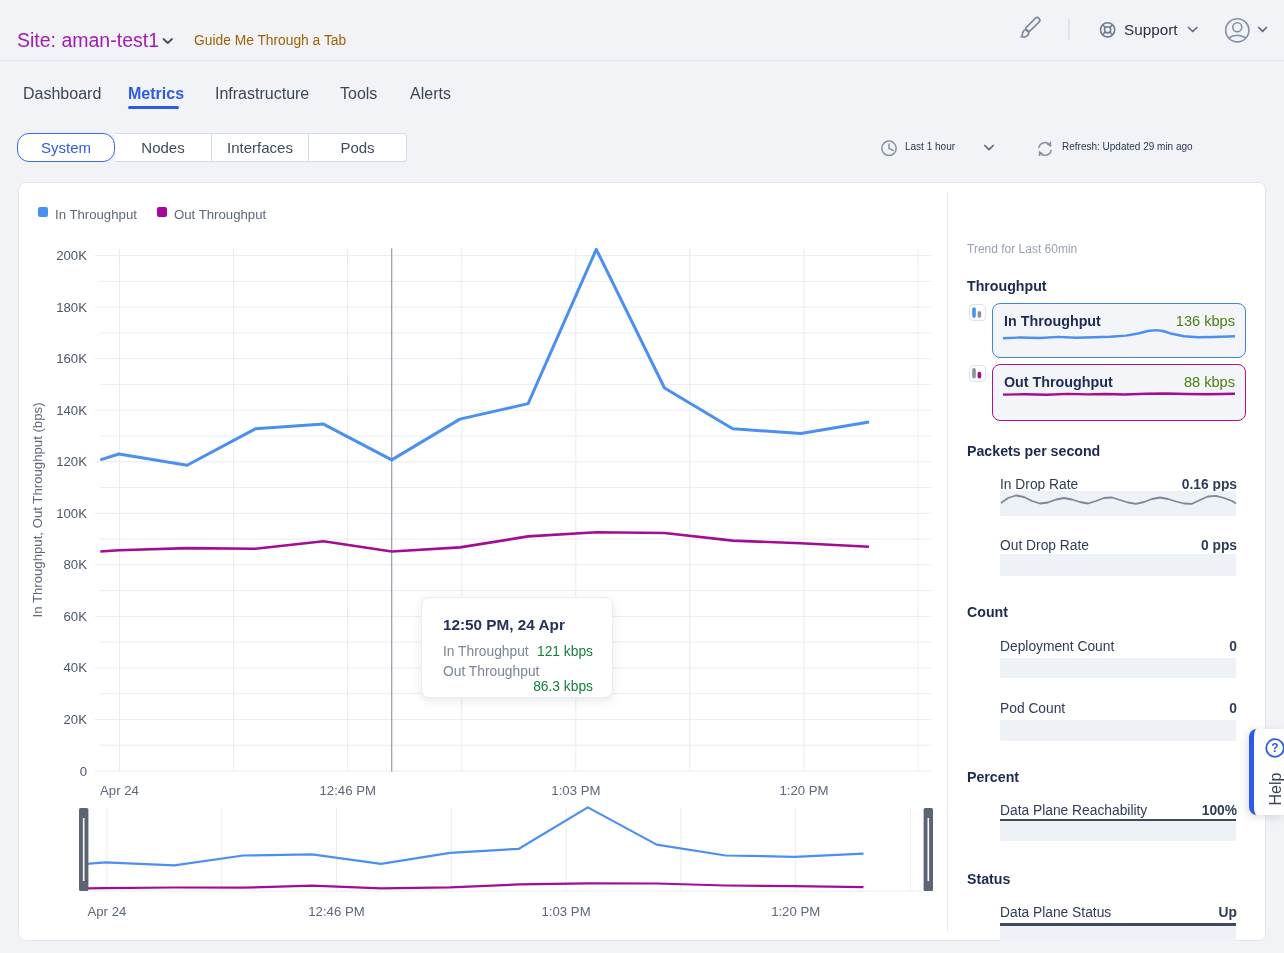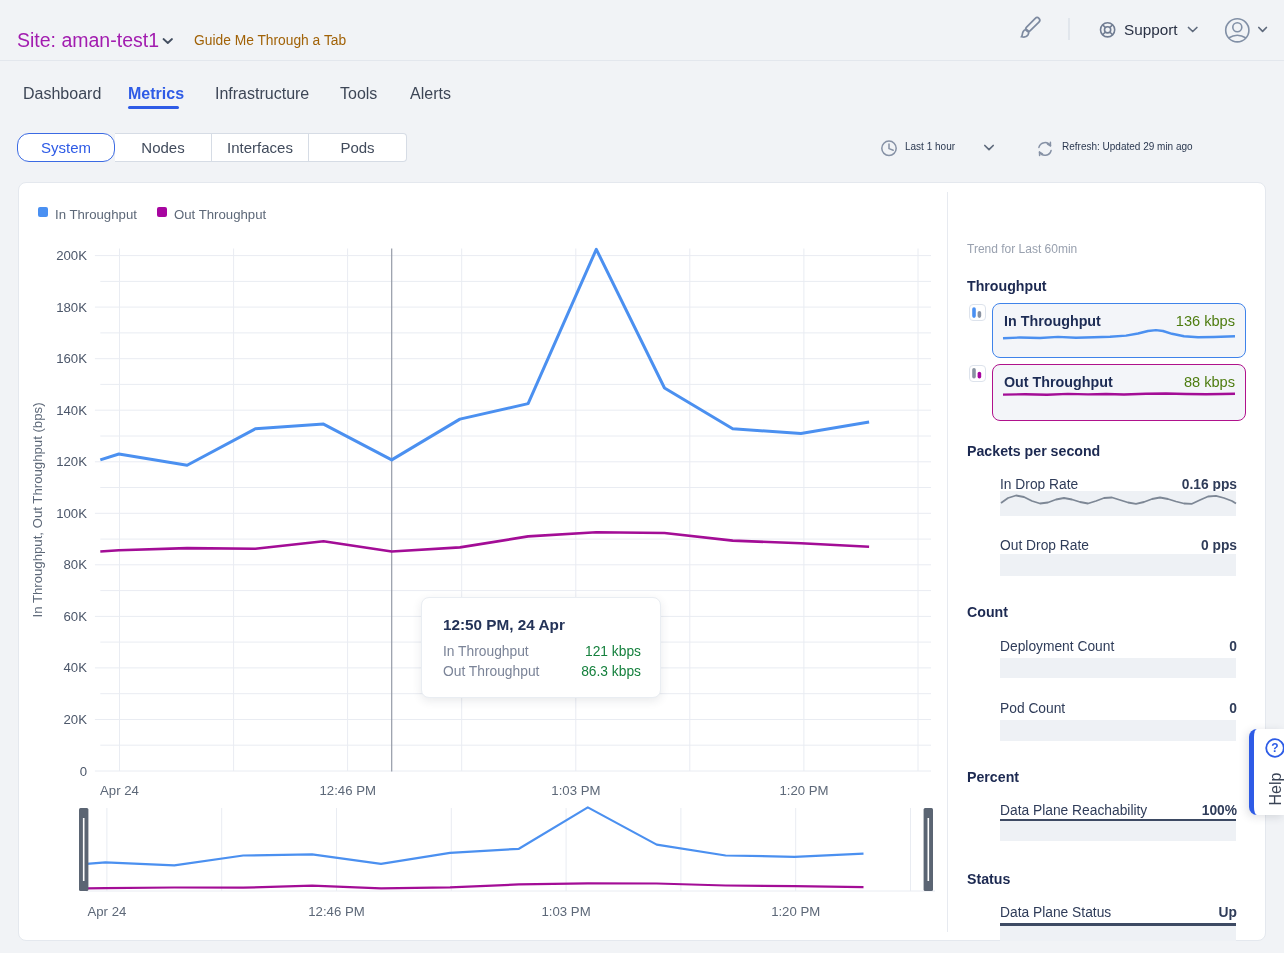--- a/index.html
+++ b/index.html
@@ -22,21 +22,21 @@
 display:flex;align-items:center;justify-content:center;font-size:15px;color:#414b5c}
 .btn.first{border-left-width:1px;border-radius:4px 0 0 4px}
 .btn.last{border-radius:0 4px 4px 0}
 .btn.active{border:1px solid #3b6ae3;color:#2e5be6;border-radius:12px;font-weight:500}
 .ctrl{position:absolute;top:141px;font-size:10px;color:#2b3850;white-space:nowrap}
 .card{position:absolute;left:18px;top:182px;width:1248px;height:759px;background:#fff;
 border:1px solid #e4e8ee;border-radius:8px}
 .legend{position:absolute;top:207px;font-size:13.2px;color:#5d6878}
 .lsq{position:absolute;width:10px;height:10px;border-radius:2px;top:207px}
 .vdiv{position:absolute;left:947px;top:192px;width:1px;height:740px;background:#e7eaf0}
-.tooltip{position:absolute;z-index:8;left:421px;top:597px;width:240px;height:101px;background:#fff;
+.tooltip{position:absolute;z-index:8;left:421px;top:597px;width:192px;height:101px;background:#fff;
 border:1px solid #e9edf2;border-radius:8px;box-shadow:0 3px 10px rgba(40,50,70,.10)}
 .tt-title{position:absolute;left:21px;top:18px;font-size:15.3px;font-weight:700;color:#243358}
 .tt-row{position:absolute;left:21px;right:19px;font-size:13.8px;color:#7b8498}
 .tt-row b{float:right;color:#15803d;font-weight:400}
 .sb-trend{position:absolute;left:967px;top:242px;font-size:12px;color:#99a1af}
 .sb-h{position:absolute;left:967px;font-size:14.2px;font-weight:700;color:#1c2951}
 .micon{position:absolute;left:969px;width:17px;height:17px;background:#fff;border:1px solid #dde3ec;border-radius:4px}
 .mcard{position:absolute;left:992px;width:254px;background:#f3f5f9;border-radius:8px}
 .mcard .t{position:absolute;left:11px;top:9px;font-size:14.3px;font-weight:700;color:#1d2c55}
 .mcard .v{position:absolute;right:10px;top:9px;font-size:14.6px;font-weight:400;color:#4d7c0f}

